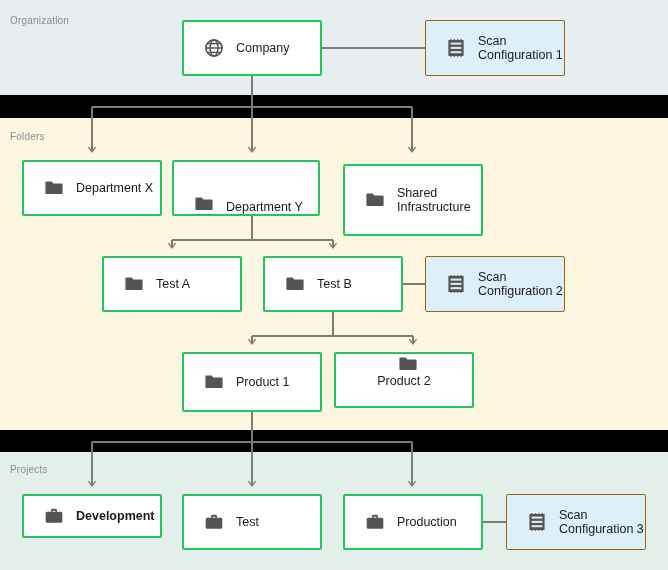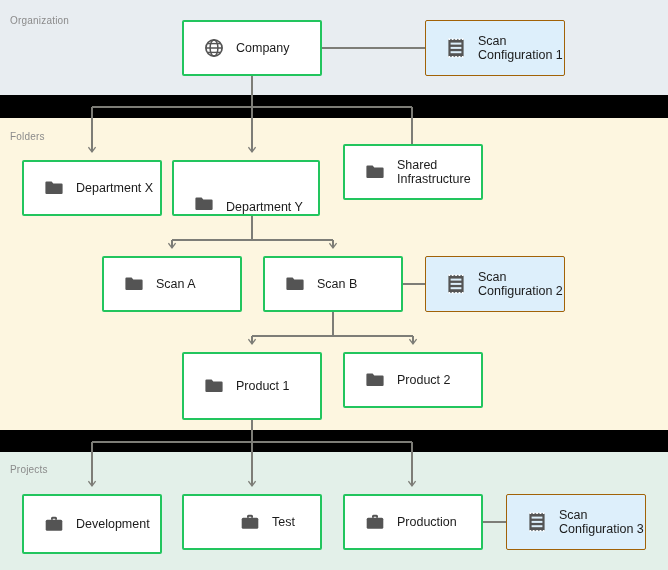--- a/index.html
+++ b/index.html
@@ -154,43 +154,43 @@
   </div>
 
   <div class="node" style="left:172px;top:160px;width:148px;height:56px;align-items:flex-end;">
     <svg class="ico" viewBox="0 0 20 20">
       <path d="M1.4,4.6 a1.1,1.1 0 0 1 1.1,-1.1 h5.1 l1.7,1.9 h8.2 a1.1,1.1 0 0 1 1.1,1.1 v8.4
                a1.1,1.1 0 0 1 -1.1,1.1 h-15.0 a1.1,1.1 0 0 1 -1.1,-1.1 z" fill="#545454"></path>
     </svg>
     <span class="label">Department Y</span>
   </div>
 
-  <div class="node" style="left:343px;top:144px;width:140px;height:56px;">
+  <div class="node" style="left:343px;top:164px;width:140px;height:72px;">
     <svg class="ico" viewBox="0 0 20 20">
       <path d="M1.4,4.6 a1.1,1.1 0 0 1 1.1,-1.1 h5.1 l1.7,1.9 h8.2 a1.1,1.1 0 0 1 1.1,1.1 v8.4
                a1.1,1.1 0 0 1 -1.1,1.1 h-15.0 a1.1,1.1 0 0 1 -1.1,-1.1 z" fill="#545454"></path>
     </svg>
     <span class="label">Shared
 Infrastructure</span>
   </div>
 
   <div class="node" style="left:102px;top:256px;width:140px;height:56px;">
     <svg class="ico" viewBox="0 0 20 20">
       <path d="M1.4,4.6 a1.1,1.1 0 0 1 1.1,-1.1 h5.1 l1.7,1.9 h8.2 a1.1,1.1 0 0 1 1.1,1.1 v8.4
                a1.1,1.1 0 0 1 -1.1,1.1 h-15.0 a1.1,1.1 0 0 1 -1.1,-1.1 z" fill="#545454"></path>
     </svg>
-    <span class="label">Scan A</span>
+    <span class="label">Test A</span>
   </div>
 
   <div class="node" style="left:263px;top:256px;width:140px;height:56px;">
     <svg class="ico" viewBox="0 0 20 20">
       <path d="M1.4,4.6 a1.1,1.1 0 0 1 1.1,-1.1 h5.1 l1.7,1.9 h8.2 a1.1,1.1 0 0 1 1.1,1.1 v8.4
                a1.1,1.1 0 0 1 -1.1,1.1 h-15.0 a1.1,1.1 0 0 1 -1.1,-1.1 z" fill="#545454"></path>
     </svg>
-    <span class="label">Scan B</span>
+    <span class="label">Test B</span>
   </div>
 
   <div class="node scan" style="left:425px;top:256px;width:140px;height:56px;">
     <svg class="ico" viewBox="0 0 20 20">
       <path d="M2.4,1.2 h15.2 v17.6 h-15.2 z" fill="#545454"></path>
       <rect x="2.4" y="0.4" width="1.7" height="1.6" fill="#ffffff"></rect>
       <rect x="5.8" y="0.4" width="1.7" height="1.6" fill="#ffffff"></rect>
       <rect x="9.2" y="0.4" width="1.7" height="1.6" fill="#ffffff"></rect>
       <rect x="12.6" y="0.4" width="1.7" height="1.6" fill="#ffffff"></rect>
       <rect x="16.0" y="0.4" width="1.6" height="1.6" fill="#ffffff"></rect>
@@ -200,46 +200,46 @@
       <rect x="12.6" y="18.0" width="1.7" height="1.6" fill="#ffffff"></rect>
       <rect x="16.0" y="18.0" width="1.6" height="1.6" fill="#ffffff"></rect>
       <rect x="4.6" y="4.6" width="10.8" height="2.0" fill="#ddeffb"></rect>
       <rect x="4.6" y="8.9" width="10.8" height="2.0" fill="#ddeffb"></rect>
       <rect x="4.6" y="13.2" width="10.8" height="2.0" fill="#ddeffb"></rect>
     </svg>
     <span class="label">Scan
 Configuration 2</span>
   </div>
 
-  <div class="node" style="left:182px;top:352px;width:140px;height:68px;">
+  <div class="node" style="left:182px;top:352px;width:140px;height:60px;">
     <svg class="ico" viewBox="0 0 20 20">
       <path d="M1.4,4.6 a1.1,1.1 0 0 1 1.1,-1.1 h5.1 l1.7,1.9 h8.2 a1.1,1.1 0 0 1 1.1,1.1 v8.4
                a1.1,1.1 0 0 1 -1.1,1.1 h-15.0 a1.1,1.1 0 0 1 -1.1,-1.1 z" fill="#545454"></path>
     </svg>
     <span class="label">Product 1</span>
   </div>
 
-  <div class="node" style="left:343px;top:352px;width:140px;height:56px;">
+  <div class="node" style="left:334px;top:352px;width:140px;height:56px;flex-direction:column;">
     <svg class="ico" viewBox="0 0 20 20">
       <path d="M1.4,4.6 a1.1,1.1 0 0 1 1.1,-1.1 h5.1 l1.7,1.9 h8.2 a1.1,1.1 0 0 1 1.1,1.1 v8.4
                a1.1,1.1 0 0 1 -1.1,1.1 h-15.0 a1.1,1.1 0 0 1 -1.1,-1.1 z" fill="#545454"></path>
     </svg>
     <span class="label">Product 2</span>
   </div>
 
-  <div class="node" style="left:22px;top:494px;width:140px;height:60px;">
+  <div class="node" style="left:22px;top:494px;width:140px;height:44px;font-weight:bold;">
     <svg class="ico" viewBox="0 0 20 20">
       <path d="M7.0,4.3 a1.5,1.5 0 0 1 1.5,-1.5 h3.0 a1.5,1.5 0 0 1 1.5,1.5 v1.4 h-1.9 v-1.0
                h-2.2 v1.0 h-1.9 z" fill="#545454"></path>
       <rect x="1.7" y="5.7" width="16.6" height="11.0" rx="1.5" fill="#545454"></rect>
     </svg>
     <span class="label">Development</span>
   </div>
 
-  <div class="node" style="left:182px;top:494px;width:140px;height:56px;padding-left:36px;">
+  <div class="node" style="left:182px;top:494px;width:140px;height:56px;">
     <svg class="ico" viewBox="0 0 20 20">
       <path d="M7.0,4.3 a1.5,1.5 0 0 1 1.5,-1.5 h3.0 a1.5,1.5 0 0 1 1.5,1.5 v1.4 h-1.9 v-1.0
                h-2.2 v1.0 h-1.9 z" fill="#545454"></path>
       <rect x="1.7" y="5.7" width="16.6" height="11.0" rx="1.5" fill="#545454"></rect>
     </svg>
     <span class="label">Test</span>
   </div>
 
   <div class="node" style="left:343px;top:494px;width:140px;height:56px;text-align:right;">
     <svg class="ico" viewBox="0 0 20 20">

